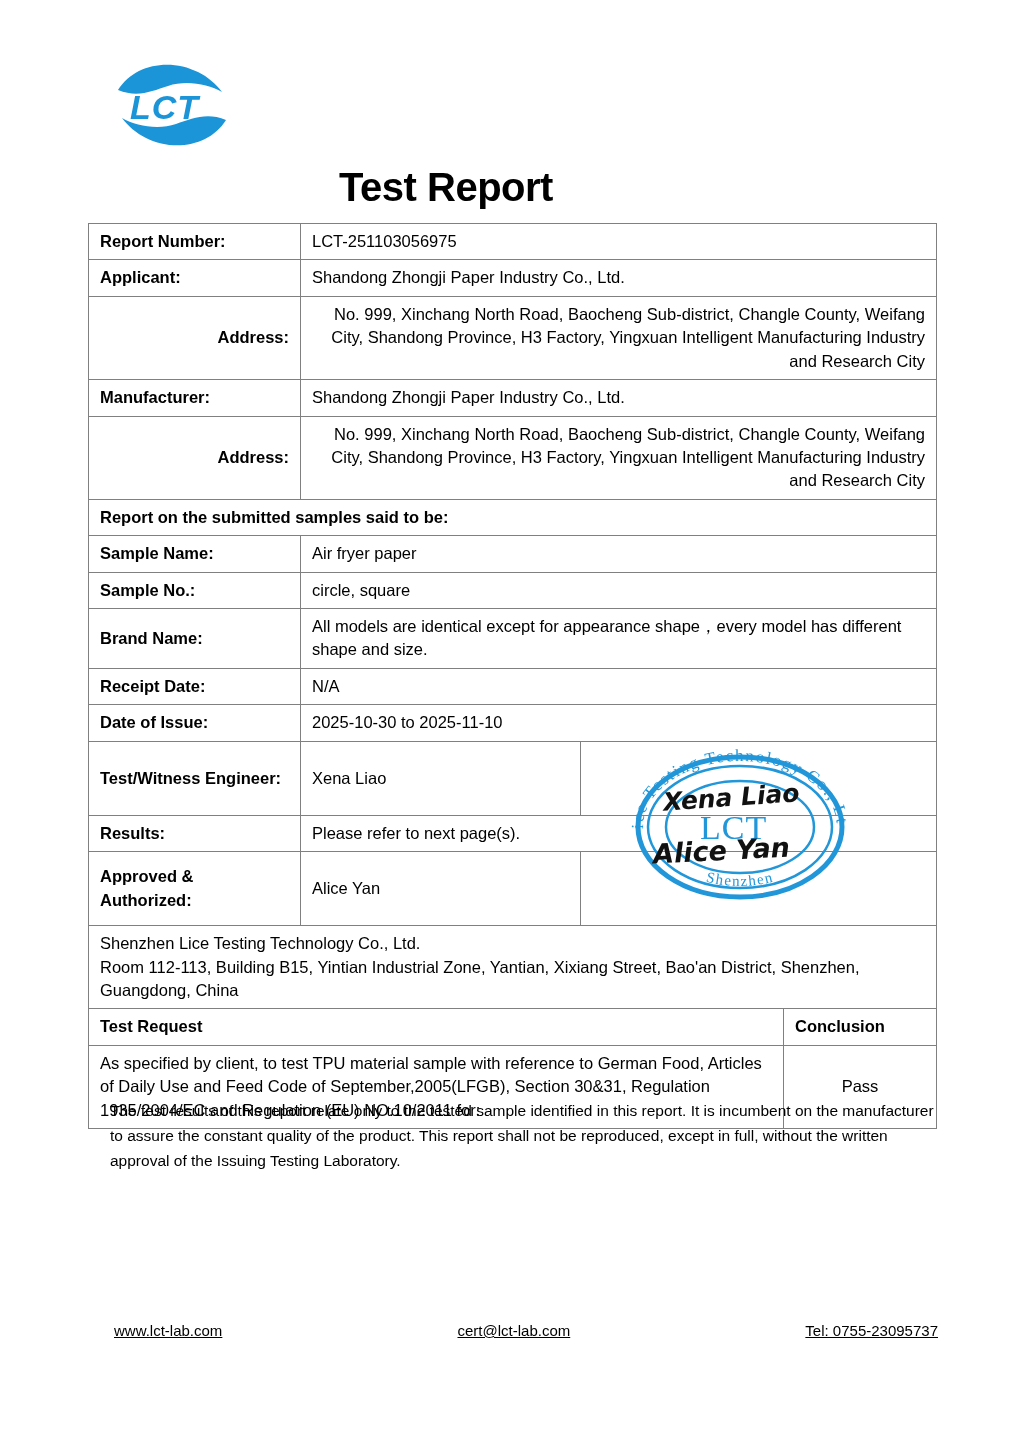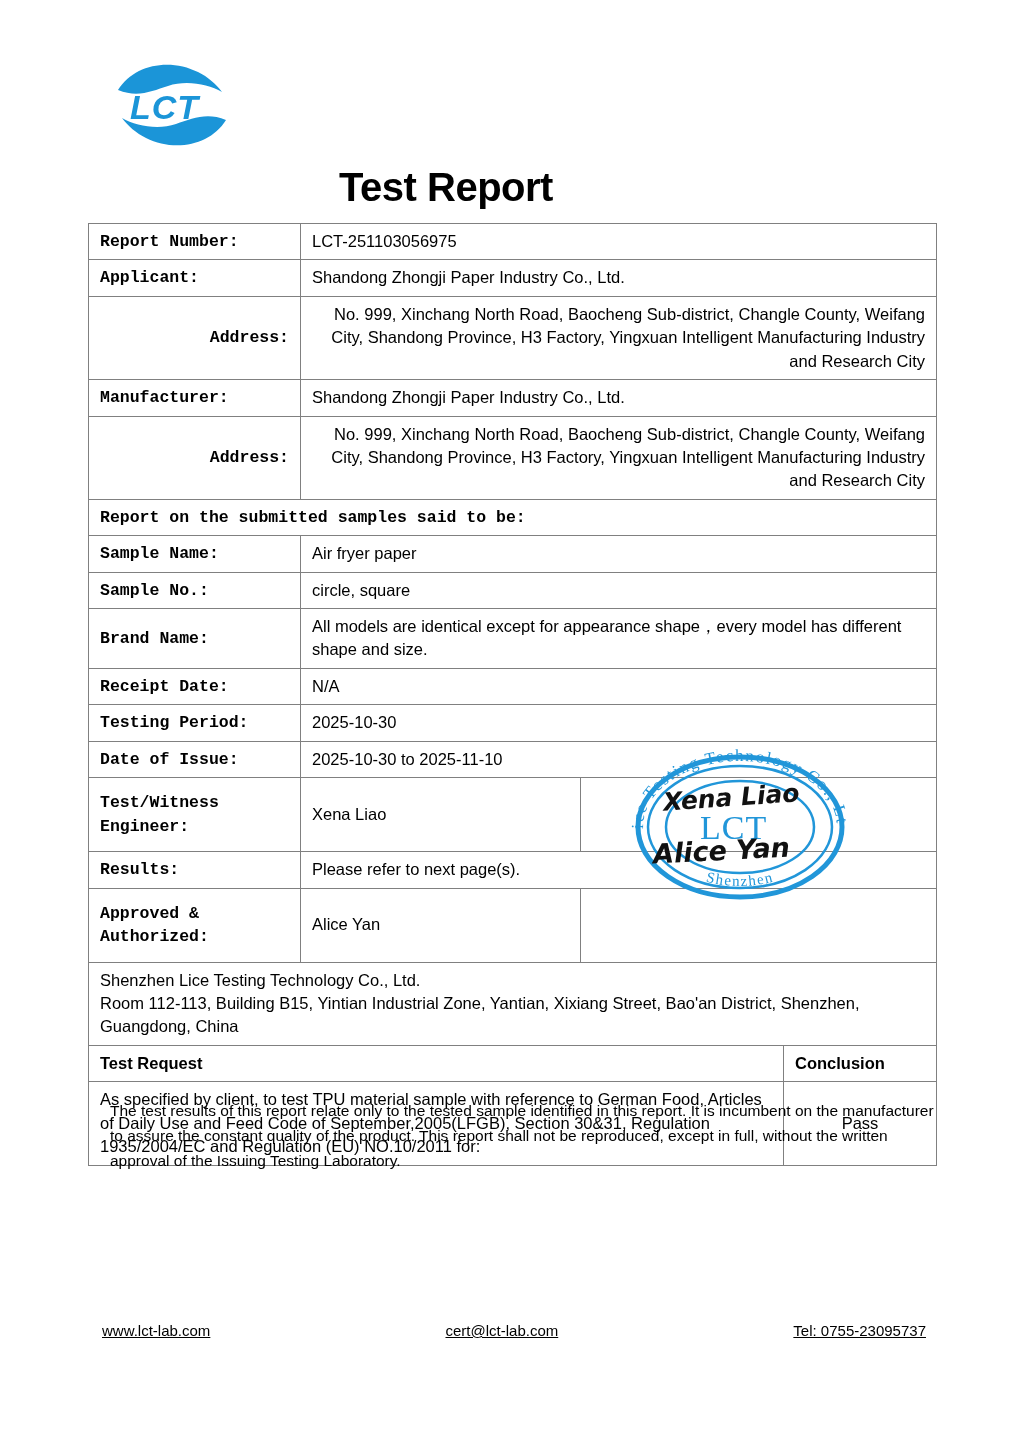--- a/index.html
+++ b/index.html
@@ -46,21 +46,20 @@
   #main-table td {
     border: 1px solid #808080;
     padding: 6px 11px;
     font-size: 16.5px;
     line-height: 1.42;
     vertical-align: middle;
   }
   td.lbl {
     font-weight: bold;
     width: 212px;
-    font-family: Liberation Mono, monospace;
   }
   td.val { }
   td.center { text-align: center; }
   .row-tall td { padding-top: 8px; padding-bottom: 8px; text-align: right; }
 
   
   .addr-cell { line-height: 1.45; }
 
   
   .stamp-cell {
@@ -128,21 +127,21 @@
     position: absolute;
     left: 110px; top: 1098px;
     width: 838px;
     font-size: 15.5px;
     line-height: 1.62;
   }
 
   
   #footer {
     position: absolute;
-    left: 76px; top: 1322px;
+    left: 88px; top: 1322px;
     width: 860px;
     display: flex;
     justify-content: space-between;
     font-size: 15px;
   }
   #footer .fi { }
   .u { text-decoration: underline; }
   #footer-web { margin-left: 26px; }
   #footer-tel { margin-right: 10px; text-decoration: underline; }
 </style>
@@ -200,24 +199,20 @@
       <td class="lbl">Sample No.:</td>
       <td class="val" colspan="3">circle, square</td>
     </tr>
     <tr>
       <td class="lbl">Brand Name:</td>
       <td class="val addr-cell" colspan="3">All models are identical except for appearance shape，every model has different shape and size.</td>
     </tr>
     <tr>
       <td class="lbl">Receipt Date:</td>
       <td class="val" colspan="3">N/A</td>
-    </tr>
-    <tr>
-      <td class="lbl">Testing Period:</td>
-      <td class="val" colspan="3">2025-10-30</td>
     </tr>
     <tr>
       <td class="lbl">Date of Issue:</td>
       <td class="val" colspan="3">2025-10-30 to 2025-11-10</td>
     </tr>
     <tr style="height:74px">
       <td class="lbl">Test/Witness Engineer:</td>
       <td class="val">Xena Liao</td>
       <td class="stamp-cell" colspan="2"></td>
     </tr>

